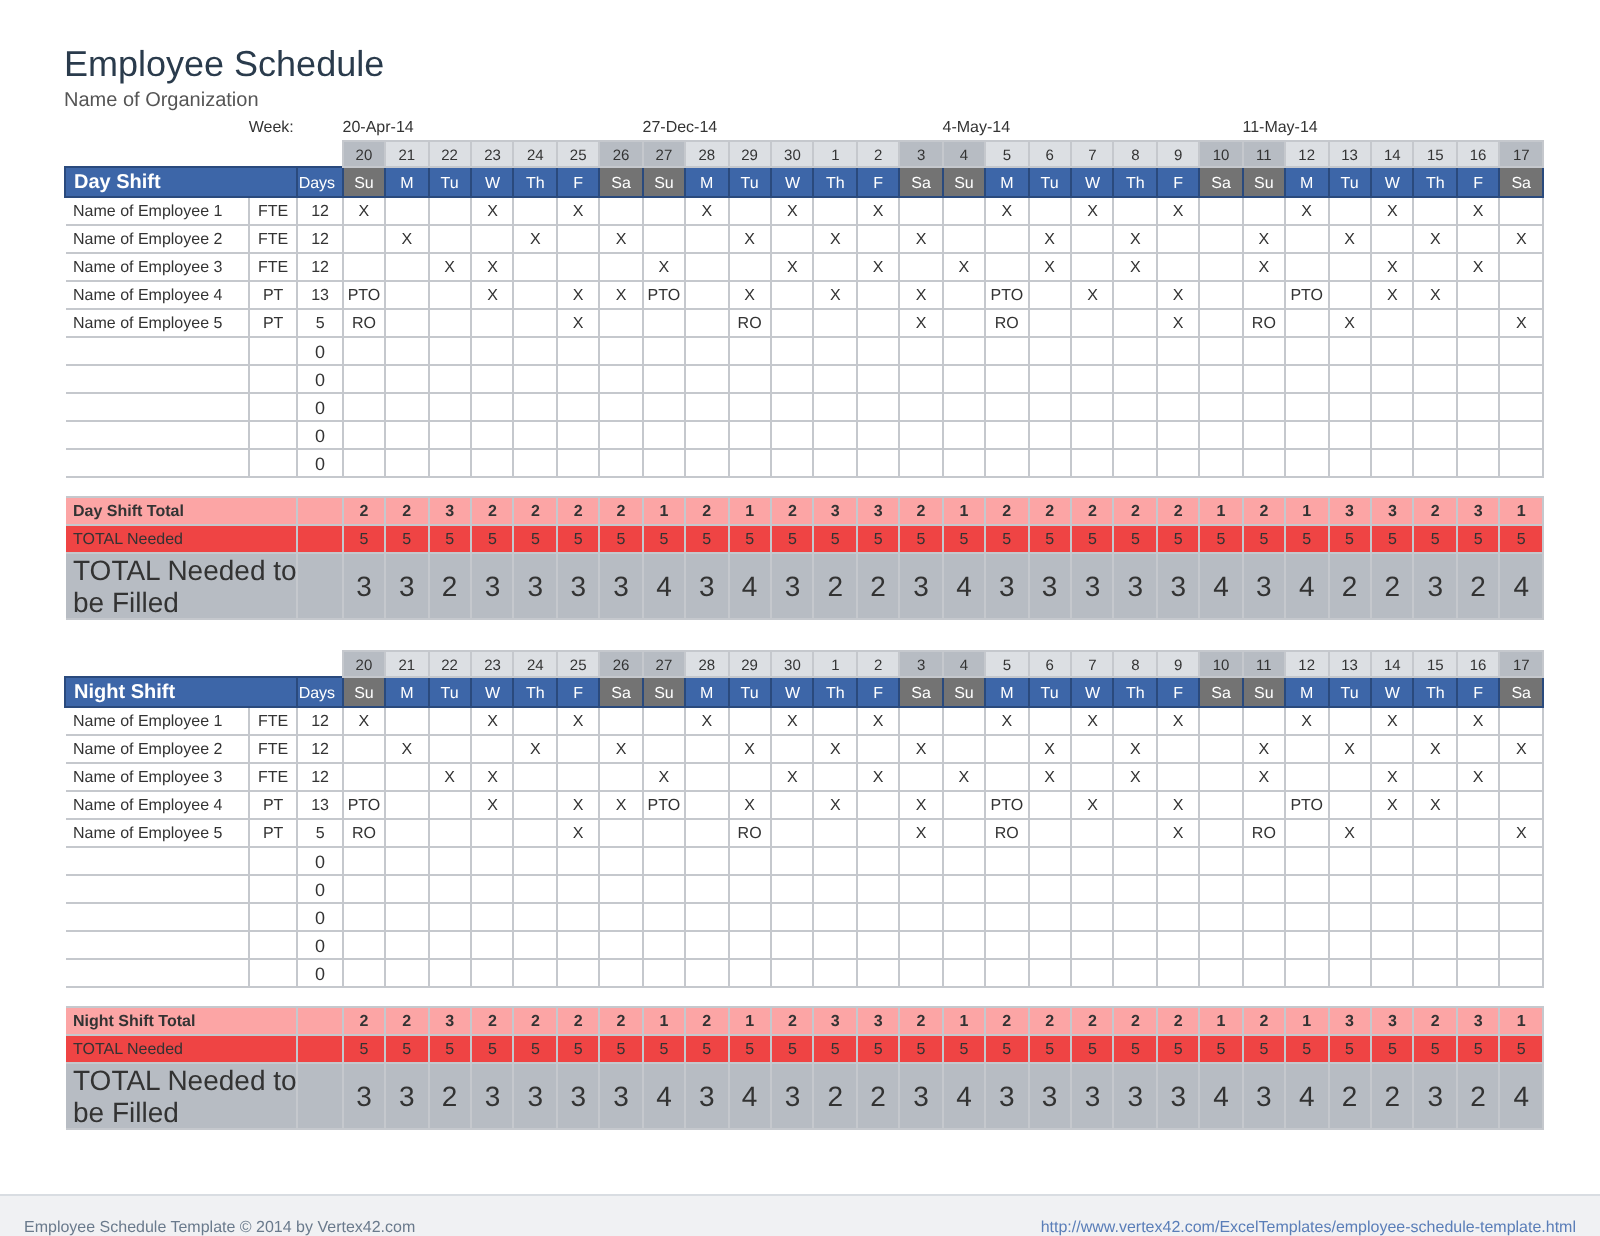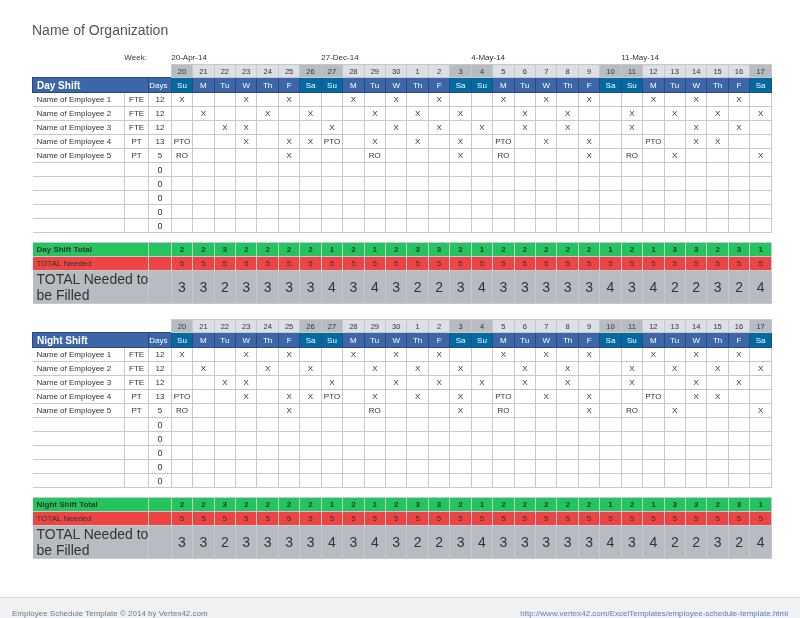--- a/index.html
+++ b/index.html
@@ -1,57 +1,58 @@
 <!DOCTYPE html>
 <html><head>
 <meta charset="utf-8">
 <style>
 body{margin:0;font-family:Arial,Helvetica,sans-serif;font-size:9px;background:#fff;color:#333}
 .page{width:800px;height:618px;background:#fff;position:relative;box-shadow:0 0 4px #ccc;margin:0 auto}
 .content{padding:22px 28px 0 32px}
 h1{font-size:18px;color:#2a3b4c;margin:0 0 2px 0;font-weight:normal}
-.org{font-size:14px;color:#555;margin-bottom:12px}
+.org{font-size:10px;color:#555;}
 table{border-collapse:collapse;width:100%}
 td,th{padding:0;text-align:center;font-weight:normal}
 .hdr-row td{height:14px;font-size:8px;color:#333}
 .week-label{text-align:right;padding-right:4px}
 .week-date{text-align:left;font-size:8px}
 .datenum td{background:#dcdfe3;height:12px;font-size:7.5px;border:1px solid #c5c8cd}
 .weekend-num{background:#b7bcc3!important}
 .dow-row td{background:#3d66a8;color:#fff;height:14px;font-size:8px;border:1px solid #2a4a7d}
 .dow-row .shift-title{text-align:left;padding-left:4px;font-weight:bold;font-size:10px;border:1px solid #2a4a7d}
 .dow-row .days-hd{text-align:right;padding-right:19px;font-size:8px}
-.dow-row .wkend{background:#0369a1}
+.dow-row .wkend{background:#737373}
 .emp-row td{border:1px solid #c5c8cd;height:13px;font-size:8px;background:#fff}
 .emp-row .nm{text-align:left;padding-left:4px;border-left:none}
 .emp-row .fte{text-align:center}
 .emp-row .days{text-align:center}
 .blank-row td{border:1px solid #c5c8cd;height:13px;background:#fff}
 .blank-row .nm{border-left:none}
-.total-row td{border:1px solid #c5c8cd;height:13px;font-size:8px;font-weight:bold;background:#22c55e}
+.total-row td{border:1px solid #c5c8cd;height:13px;font-size:8px;font-weight:bold;background:#fca5a5}
 .total-row .nm{text-align:left;padding-left:4px;font-weight:bold;border-left:none}
 .need-row td{border:1px solid #c5c8cd;height:13px;font-size:8px;background:#ef4444}
 .need-row .nm{text-align:left;padding-left:4px;border-left:none}
 .fill-row td{border:1px solid #c5c8cd;height:13px;font-size:14px;background:#b7bcc3}
 .fill-row .nm{text-align:left;padding-left:4px;background:#b7bcc3;font-weight:normal;border-left:none}
 .spacer{height:16px}
 .spacer2{height:10px}
 .footer{position:absolute;bottom:0;left:0;right:0;background:#f0f1f3;border-top:1px solid #d9dde2;height:20px;font-size:8px;color:#6a7a8c;display:flex;justify-content:space-between;align-items:flex-end;padding:0 12px}
 .footer a{color:#5a7eb8;text-decoration:none}
 .nb{border:none!important;background:transparent!important}
 .tbl{table-layout:fixed}
 col.c-nm{width:90px}
 col.c-fte{width:24px}
 col.c-days{width:22px}
 col.c-d{width:21px}
 </style>
 </head>
 <body>
 <div class="page">
 <div class="content">
+<h1>Employee Schedule</h1>
 <div class="org">Name of Organization</div>
 <div id="sched">
         <table class="tbl">
           <colgroup>
             <col class="c-nm">
             <col class="c-fte">
             <col class="c-days">
             <col class="c-d">
             <col class="c-d">
             <col class="c-d">

